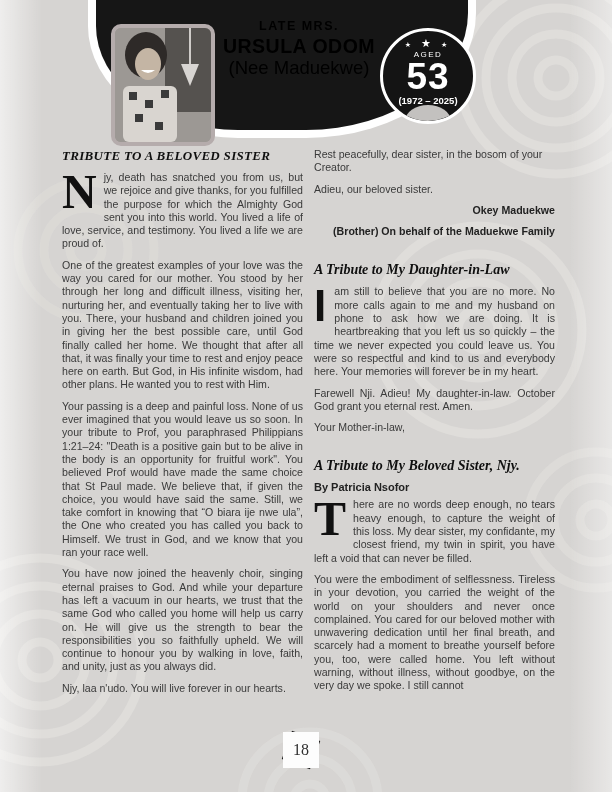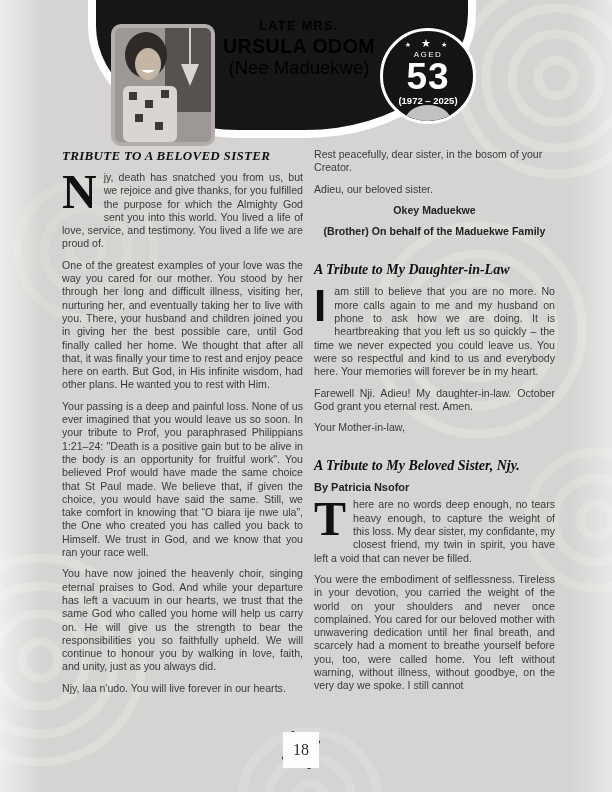--- a/index.html
+++ b/index.html
@@ -63,21 +63,21 @@
     font-size:10.6px; line-height:13.3px; color:#3a3a3a;
     text-align:justify; margin:0 0 8px 0;
   }
   .serif-head {
     font-family:"Liberation Serif", serif; font-style:italic; font-weight:bold;
     color:#0f0f0f; margin:0 0 7px 0;
   }
   .head-left { font-size:13px; letter-spacing:.3px; }
   .head-right { font-size:14px; margin-top:24px; }
   .byline { font-size:11px; font-weight:bold; color:#222; margin:0 0 5px 0; }
-  .sig { font-weight:bold; color:#222; text-align:center; }
+  .sig { font-weight:bold; color:#222; text-align:right; }
   .plain { text-align:left; }
   .dropcap {
     float:left; font-family:"Liberation Serif", serif; font-weight:bold;
     font-size:48px; line-height:38px; color:#111; margin:2px 7px 0 0;
   }
   .dropcap-bar { font-family:"Liberation Sans", sans-serif; font-size:44px; margin-right:8px; }
 
   
   .pagenum { position:absolute; left:283px; top:732px; width:36px; height:36px; z-index:3; }
   .pagenum-back { position:absolute; inset:3px; background:#1c1c1c; transform:rotate(20deg); }

